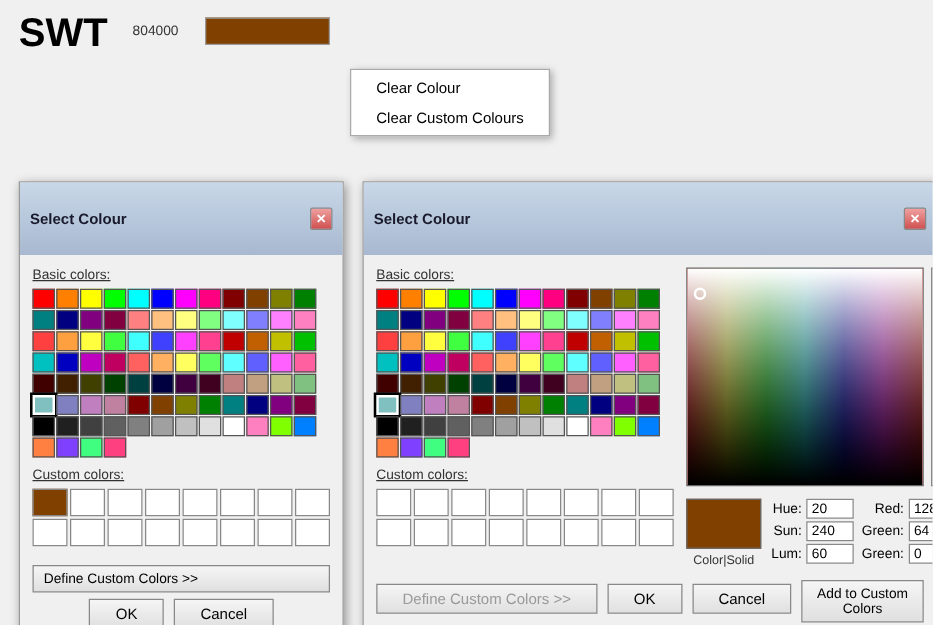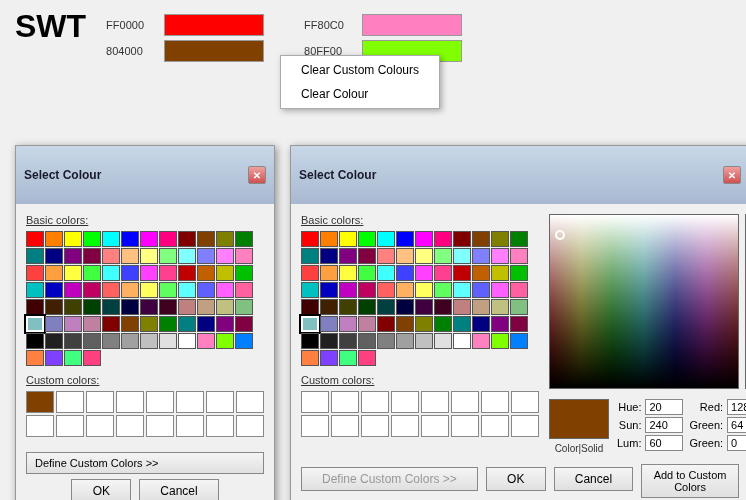--- a/index.html
+++ b/index.html
@@ -300,44 +300,30 @@
     }
   </style>
 </head>
 <body>
 
 <div class="top-bar">
   <div class="swt-logo">SWT</div>
 
   <div class="color-entries">
     <div class="color-row">
-      <span class="color-hex">FF0000</span>
-      <div class="color-swatch-top" style="background:#FF0000;"></div>
-    </div>
-    <div class="color-row">
       <span class="color-hex">804000</span>
       <div class="color-swatch-top" style="background:#804000;"></div>
     </div>
   </div>
 
-  <div class="color-entries-right">
-    <div class="color-row">
-      <span class="color-hex">FF80C0</span>
-      <div class="color-swatch-top" style="background:#FF80C0;"></div>
-    </div>
-    <div class="color-row">
-      <span class="color-hex">80FF00</span>
-      <div class="color-swatch-top" style="background:#80FF00;"></div>
-    </div>
-  </div>
 </div>
 
 <div class="context-menu">
+  <div class="context-menu-item">Clear Colour</div>
   <div class="context-menu-item">Clear Custom Colours</div>
-  <div class="context-menu-item">Clear Colour</div>
 </div>
 
 <div class="dialogs-area">
 
   <div class="dialog">
     <div class="dialog-titlebar">
       <span>Select Colour</span>
       <div class="dialog-close-btn">✕</div>
     </div>
     <div class="dialog-content">

